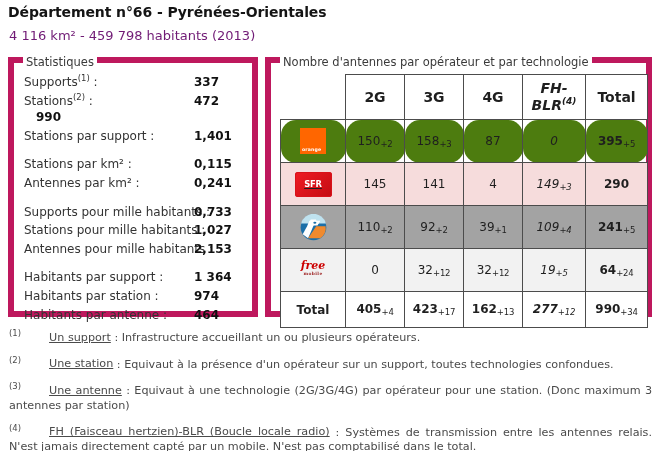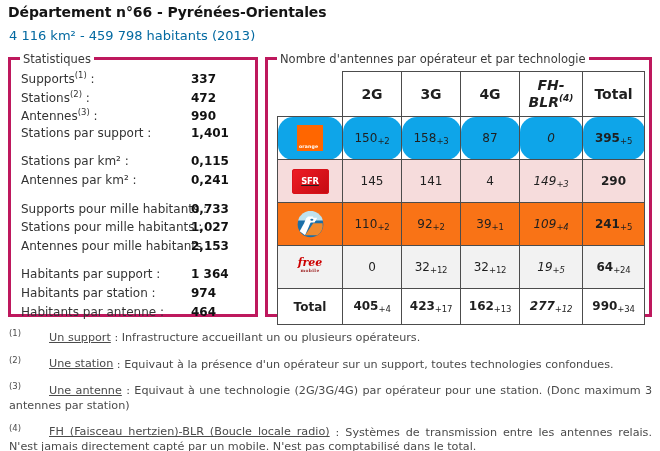--- a/index.html
+++ b/index.html
@@ -21,28 +21,28 @@
     font-size: 14px;
     font-weight: bold;
     letter-spacing: -0.1px;
     color: #141414;
     white-space: nowrap;
   }
   #page-subtitle {
     position: absolute;
     left: 9px; top: 28px;
     font-size: 13px;
-    color: #0369a1;
+    color: #701a75;
     white-space: nowrap;
   }
 
   
   .panel {
     position: absolute;
-    border: 3px solid #be185d;
+    border: 6px solid #be185d;
     box-sizing: border-box;
     background: #ffffff;
   }
   .panel-legend {
     position: absolute;
     top: -8px;
     left: 9px;
     background: #ffffff;
     padding: 0 3px;
     font-size: 11.5px;
@@ -134,23 +134,23 @@
 
   .delta {
     font-size: 8.5px;
     vertical-align: -0.18em;
     font-weight: normal;
     letter-spacing: -0.2px;
   }
   td.fh-cell .delta { font-style: italic; }
 
   
-  tr.row-orange  td { background: #0ea5e9; border-radius: 15px; }
+  tr.row-orange  td { background: #4d7c0f; border-radius: 15px; }
   tr.row-sfr     td { background: #f6dcdc; }
-  tr.row-bouy    td { background: #f97316; }
+  tr.row-bouy    td { background: #a3a3a3; }
   tr.row-free    td { background: #f2f2f2; }
 
   
   .logo-wrap {
     width: 100%;
     height: 100%;
     display: flex;
     align-items: center;
     justify-content: center;
   }
@@ -227,21 +227,20 @@
   <div id="stats-list">
       <div class="stat-row">
         <div class="stat-label">Supports<sup>(1)</sup> :</div>
         <div class="stat-value">337</div>
       </div>
       <div class="stat-row">
         <div class="stat-label">Stations<sup>(2)</sup> :</div>
         <div class="stat-value">472</div>
       </div>
       <div class="stat-row">
-        <div class="stat-label">Antennes<sup>(3)</sup> :</div>
         <div class="stat-value">990</div>
       </div>
       <div class="stat-row">
         <div class="stat-label">Stations par support :</div>
         <div class="stat-value">1,401</div>
       </div>
       <div class="stat-row spacer"></div>
       <div class="stat-row">
         <div class="stat-label">Stations par km² :</div>
         <div class="stat-value">0,115</div>

